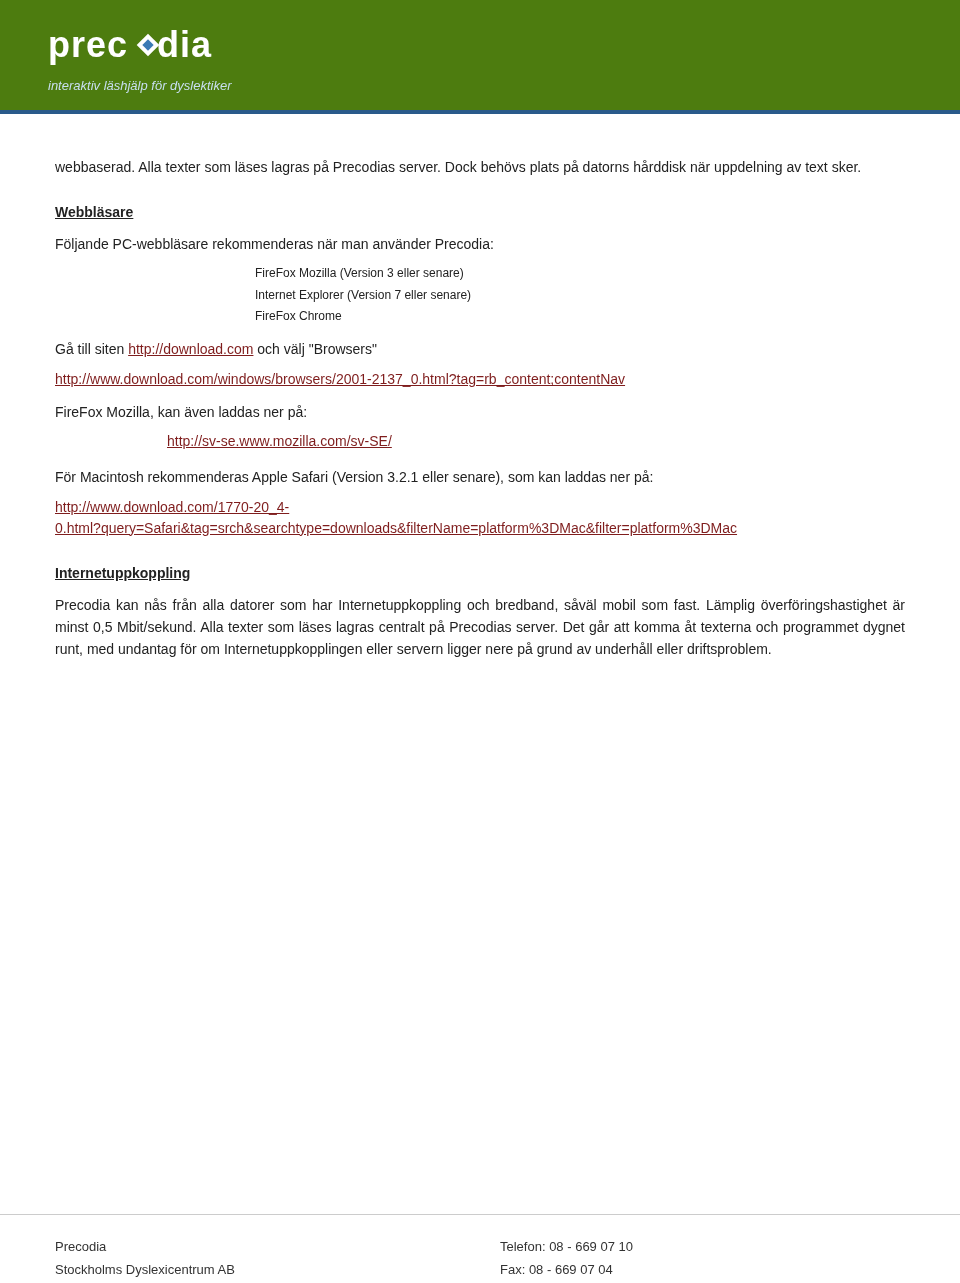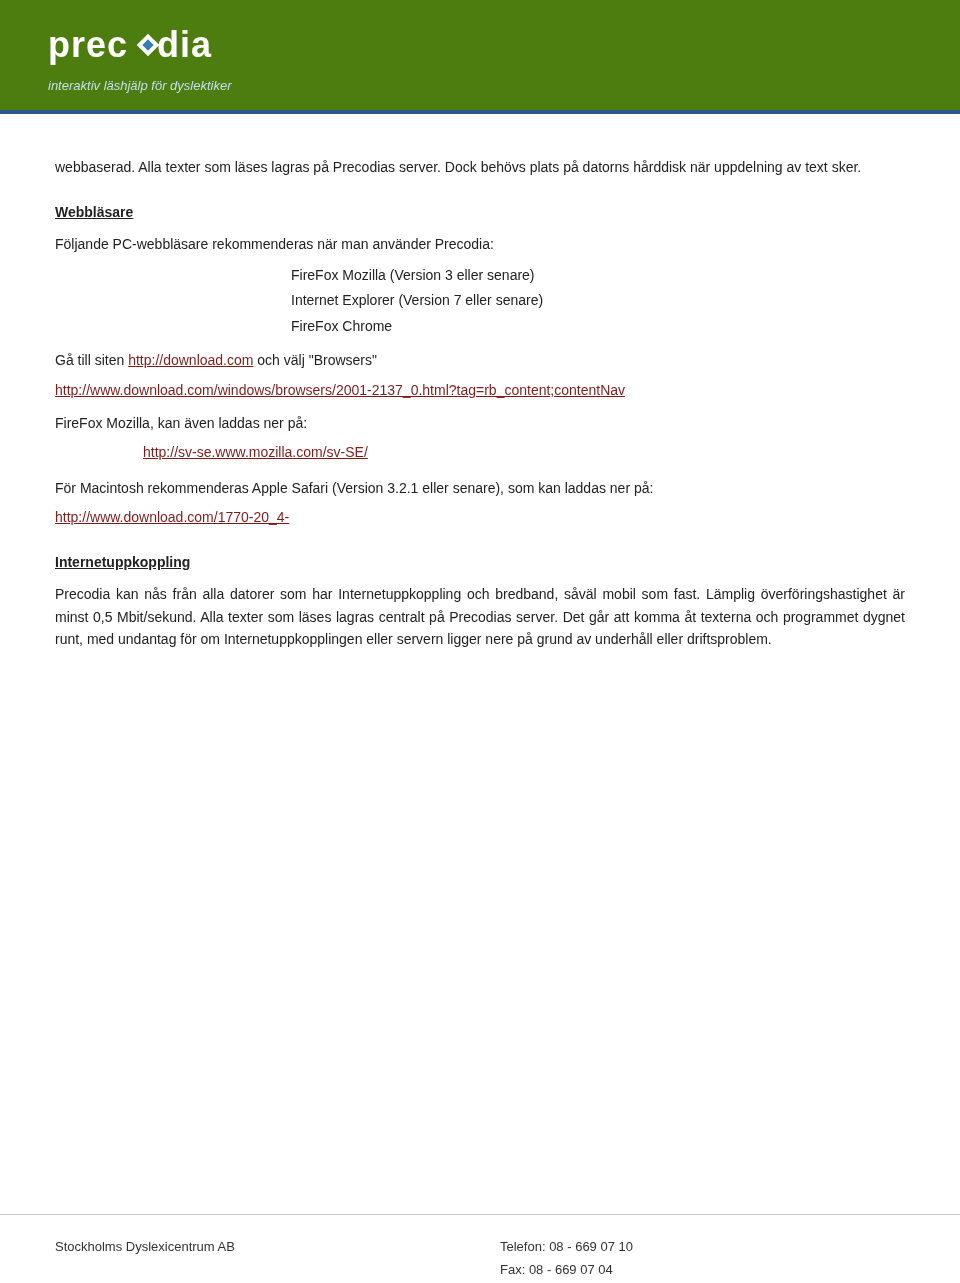--- a/index.html
+++ b/index.html
@@ -71,34 +71,33 @@
       line-height: 1.6;
       margin-bottom: 8px;
     }
 
     
     .browser-list {
       margin-left: 200px;
       margin-bottom: 10px;
     }
     .browser-list-item {
-      font-size: 14px;
+      font-size: 12px;
       line-height: 1.8;
-      margin-left: 36px;
     }
 
     
     a, .link {
       color: #7f1d1d;
       text-decoration: underline;
     }
 
     
     .firefox-link-block {
-      margin-left: 88px;
+      margin-left: 112px;
       margin-top: 4px;
       margin-bottom: 14px;
     }
 
     .safari-link-block {
       margin-top: 4px;
       margin-bottom: 14px;
     }
 
     .inline-link-para {
@@ -173,32 +172,34 @@
     <div class="section-text" style="margin-top:10px;">FireFox Mozilla, kan även laddas ner på:</div>
 
     <div class="firefox-link-block">
       <a class="link">http://sv-se.www.mozilla.com/sv-SE/</a>
     </div>
 
     <div class="section-text" style="margin-top:10px;">För Macintosh rekommenderas Apple Safari (Version 3.2.1 eller senare), som kan laddas ner på:</div>
 
     <div class="safari-link-block">
       <a class="link">http://www.download.com/1770-20_4-</a><br>
+      <a class="link">0.html?query=Safari&amp;tag=srch&amp;searchtype=downloads&amp;filterName=platform%3DMac&amp;filter=platform%3DMac</a>
     </div>
   </div>
 
   <div class="section-block">
     <div class="section-heading">Internetuppkoppling</div>
     <div class="section-text" style="text-align: justify;">Precodia kan nås från alla datorer som har Internetuppkoppling och bredband, såväl mobil som fast. Lämplig överföringshastighet är minst 0,5 Mbit/sekund. Alla texter som läses lagras centralt på Precodias server. Det går att komma åt texterna och programmet dygnet runt, med undantag för om Internetuppkopplingen eller servern ligger nere på grund av underhåll eller driftsproblem.</div>
   </div>
 
 </div>
 
 <div class="footer">
   <div class="footer-left">
+    <div class="footer-line">Precodia</div>
     <div class="footer-line">Stockholms Dyslexicentrum AB</div>
 
   </div>
   <div class="footer-right">
     <div class="footer-line">Telefon: 08 - 669 07 10</div>
     <div class="footer-line">Fax: 08 - 669 07 04</div>
 
   </div>
 </div>
 

